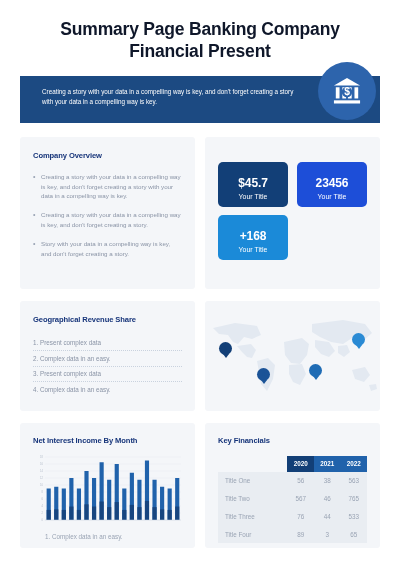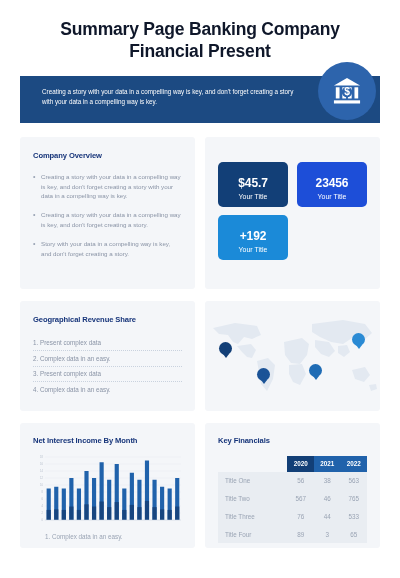--- a/index.html
+++ b/index.html
@@ -153,21 +153,21 @@
       <div class="kpi-grid">
         <div class="kpi" id="kpi0" style="background: rgb(18, 63, 119);">
           <span class="kpi-v">$45.7</span>
           <span class="kpi-t">Your Title</span>
         </div>
         <div class="kpi" id="kpi2" style="background: #1d4ed8;">
           <span class="kpi-v">23456</span>
           <span class="kpi-t">Your Title</span>
         </div>
         <div class="kpi" id="kpi3" style="background: rgb(27, 138, 216);">
-          <span class="kpi-v">+192</span>
+          <span class="kpi-v">+168</span>
           <span class="kpi-t">Your Title</span>
         </div>
       </div>
     </div>
   </div>
 
   <div class="row r2">
 
     <div class="card card-left">
       <div class="card-h">Geographical Revenue Share</div>

